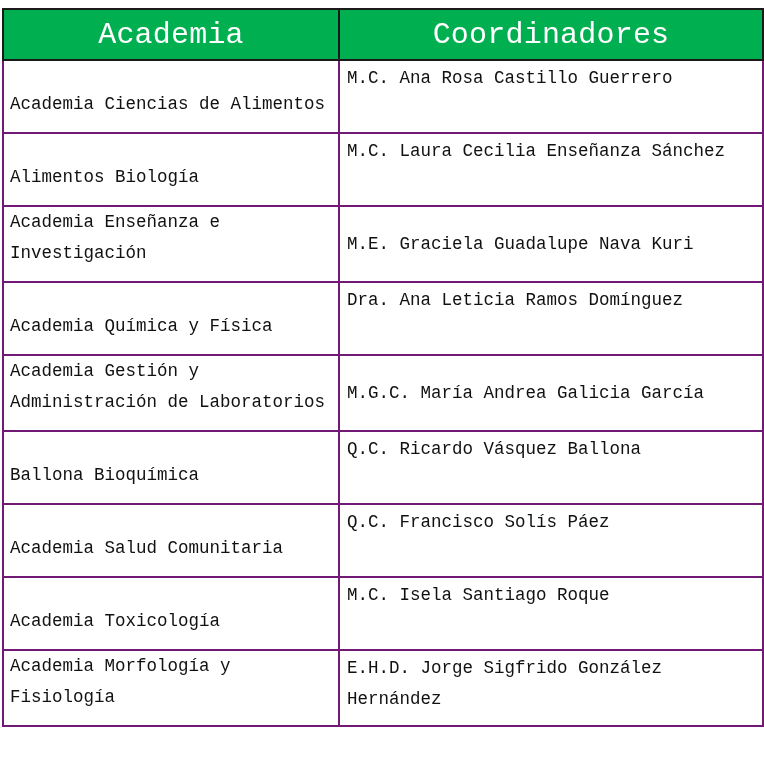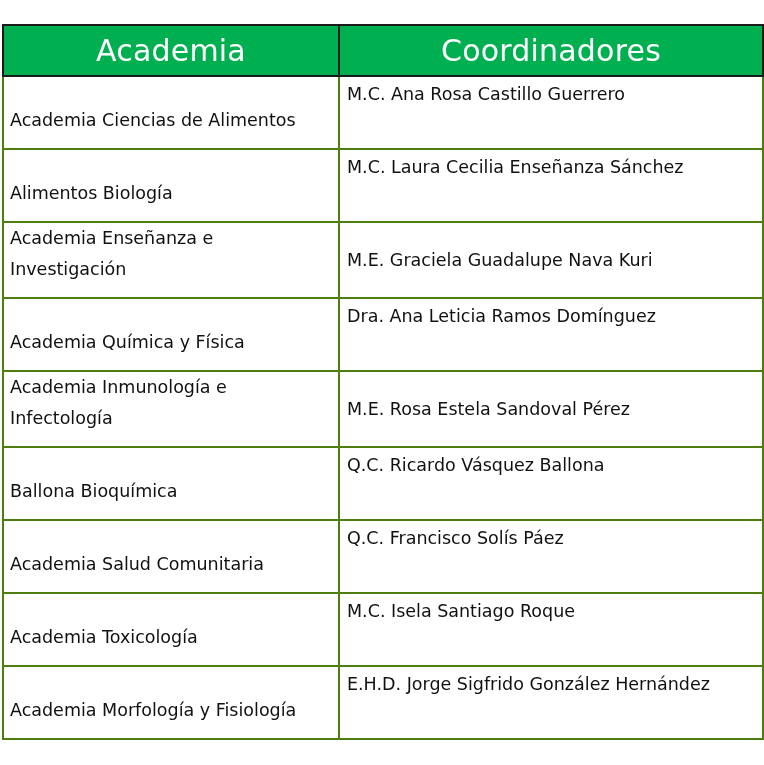--- a/index.html
+++ b/index.html
@@ -10,41 +10,42 @@
     body {
       width: 764px;
       height: 765px;
       position: relative;
       overflow: hidden;
       font-family: "DejaVu Sans", "Liberation Sans", sans-serif;
     }
     .tbl {
       position: absolute;
       left: 2px;
-      top: 24px;
+      top: 8px;
       width: 760px;
       border-collapse: collapse;
       table-layout: fixed;
+      font-family: Liberation Mono, monospace;
     }
     .tbl col.c1 { width: 336px; }
     .tbl col.c2 { width: 424px; }
     .tbl th {
       background: #00B050;
       color: #ffffff;
       font-weight: normal;
       font-size: 30px;
       height: 49px;
       padding: 0;
       text-align: center;
       vertical-align: middle;
       border: 2px solid #1a1a1a;
       letter-spacing: 0.2px;
     }
     .tbl td {
-      border: 2px solid #4d7c0f;
+      border: 2px solid #701a75;
       height: 59px;
       padding: 0 6px;
       font-size: 17.5px;
       line-height: 31px;
       color: #111111;
       overflow: hidden;
     }
     .tbl td.acad {
       vertical-align: bottom;
       padding-bottom: 12px;
@@ -99,24 +100,24 @@
       <td class="coord mid"><span>M.E. Graciela Guadalupe Nava Kuri</span></td>
     </tr>
     <tr>
       <td class="acad">
           <span class="acad-text">Academia Química y Física</span>
         </td>
       <td class="coord"><span>Dra. Ana Leticia Ramos Domínguez</span></td>
     </tr>
     <tr>
       <td class="acad two-line">
-          <span class="acad-text">Academia Inmunología e
-Infectología</span>
+          <span class="acad-text">Academia Gestión y
+Administración de Laboratorios</span>
         </td>
-      <td class="coord mid"><span>M.E. Rosa Estela Sandoval Pérez</span></td>
+      <td class="coord mid"><span>M.G.C. María Andrea Galicia García</span></td>
     </tr>
     <tr>
       <td class="acad">
           <span class="acad-text">Ballona Bioquímica</span>
         </td>
       <td class="coord"><span>Q.C. Ricardo Vásquez Ballona</span></td>
     </tr>
     <tr>
       <td class="acad">
           <span class="acad-text">Academia Salud Comunitaria</span>

